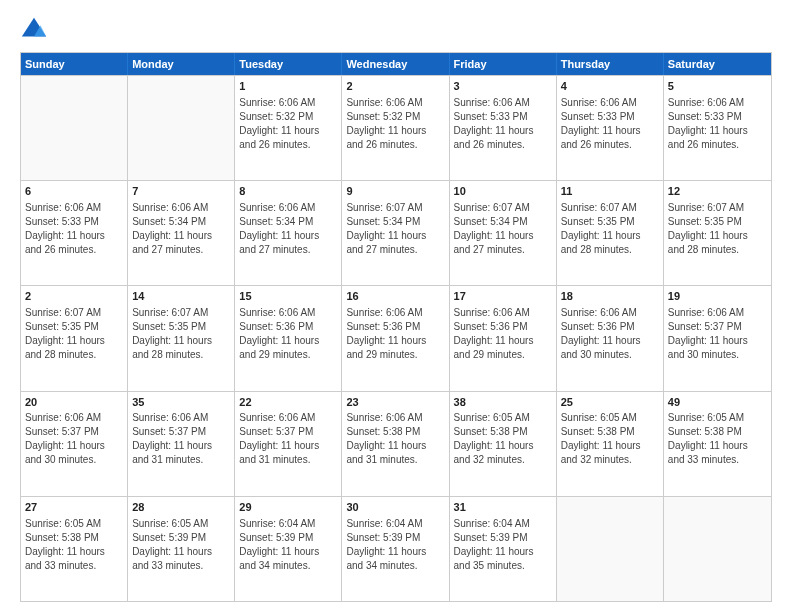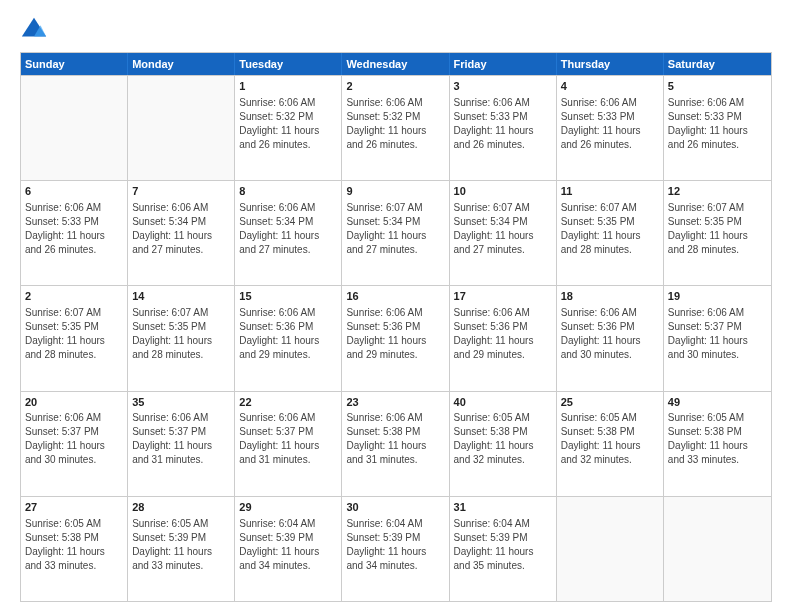--- a/index.html
+++ b/index.html
@@ -285,21 +285,21 @@
 Sunset: 5:37 PM
 Daylight: 11 hours and 31 minutes.</div>
           </div>
           <div class="cal-cell">
             <div class="day-num">23</div>
             <div class="day-info" style="white-space: pre-line;">Sunrise: 6:06 AM
 Sunset: 5:38 PM
 Daylight: 11 hours and 31 minutes.</div>
           </div>
           <div class="cal-cell">
-            <div class="day-num">40</div>
+            <div class="day-num">38</div>
             <div class="day-info" style="white-space: pre-line;">Sunrise: 6:05 AM
 Sunset: 5:38 PM
 Daylight: 11 hours and 32 minutes.</div>
           </div>
           <div class="cal-cell">
             <div class="day-num">25</div>
             <div class="day-info" style="white-space: pre-line;">Sunrise: 6:05 AM
 Sunset: 5:38 PM
 Daylight: 11 hours and 32 minutes.</div>
           </div>

